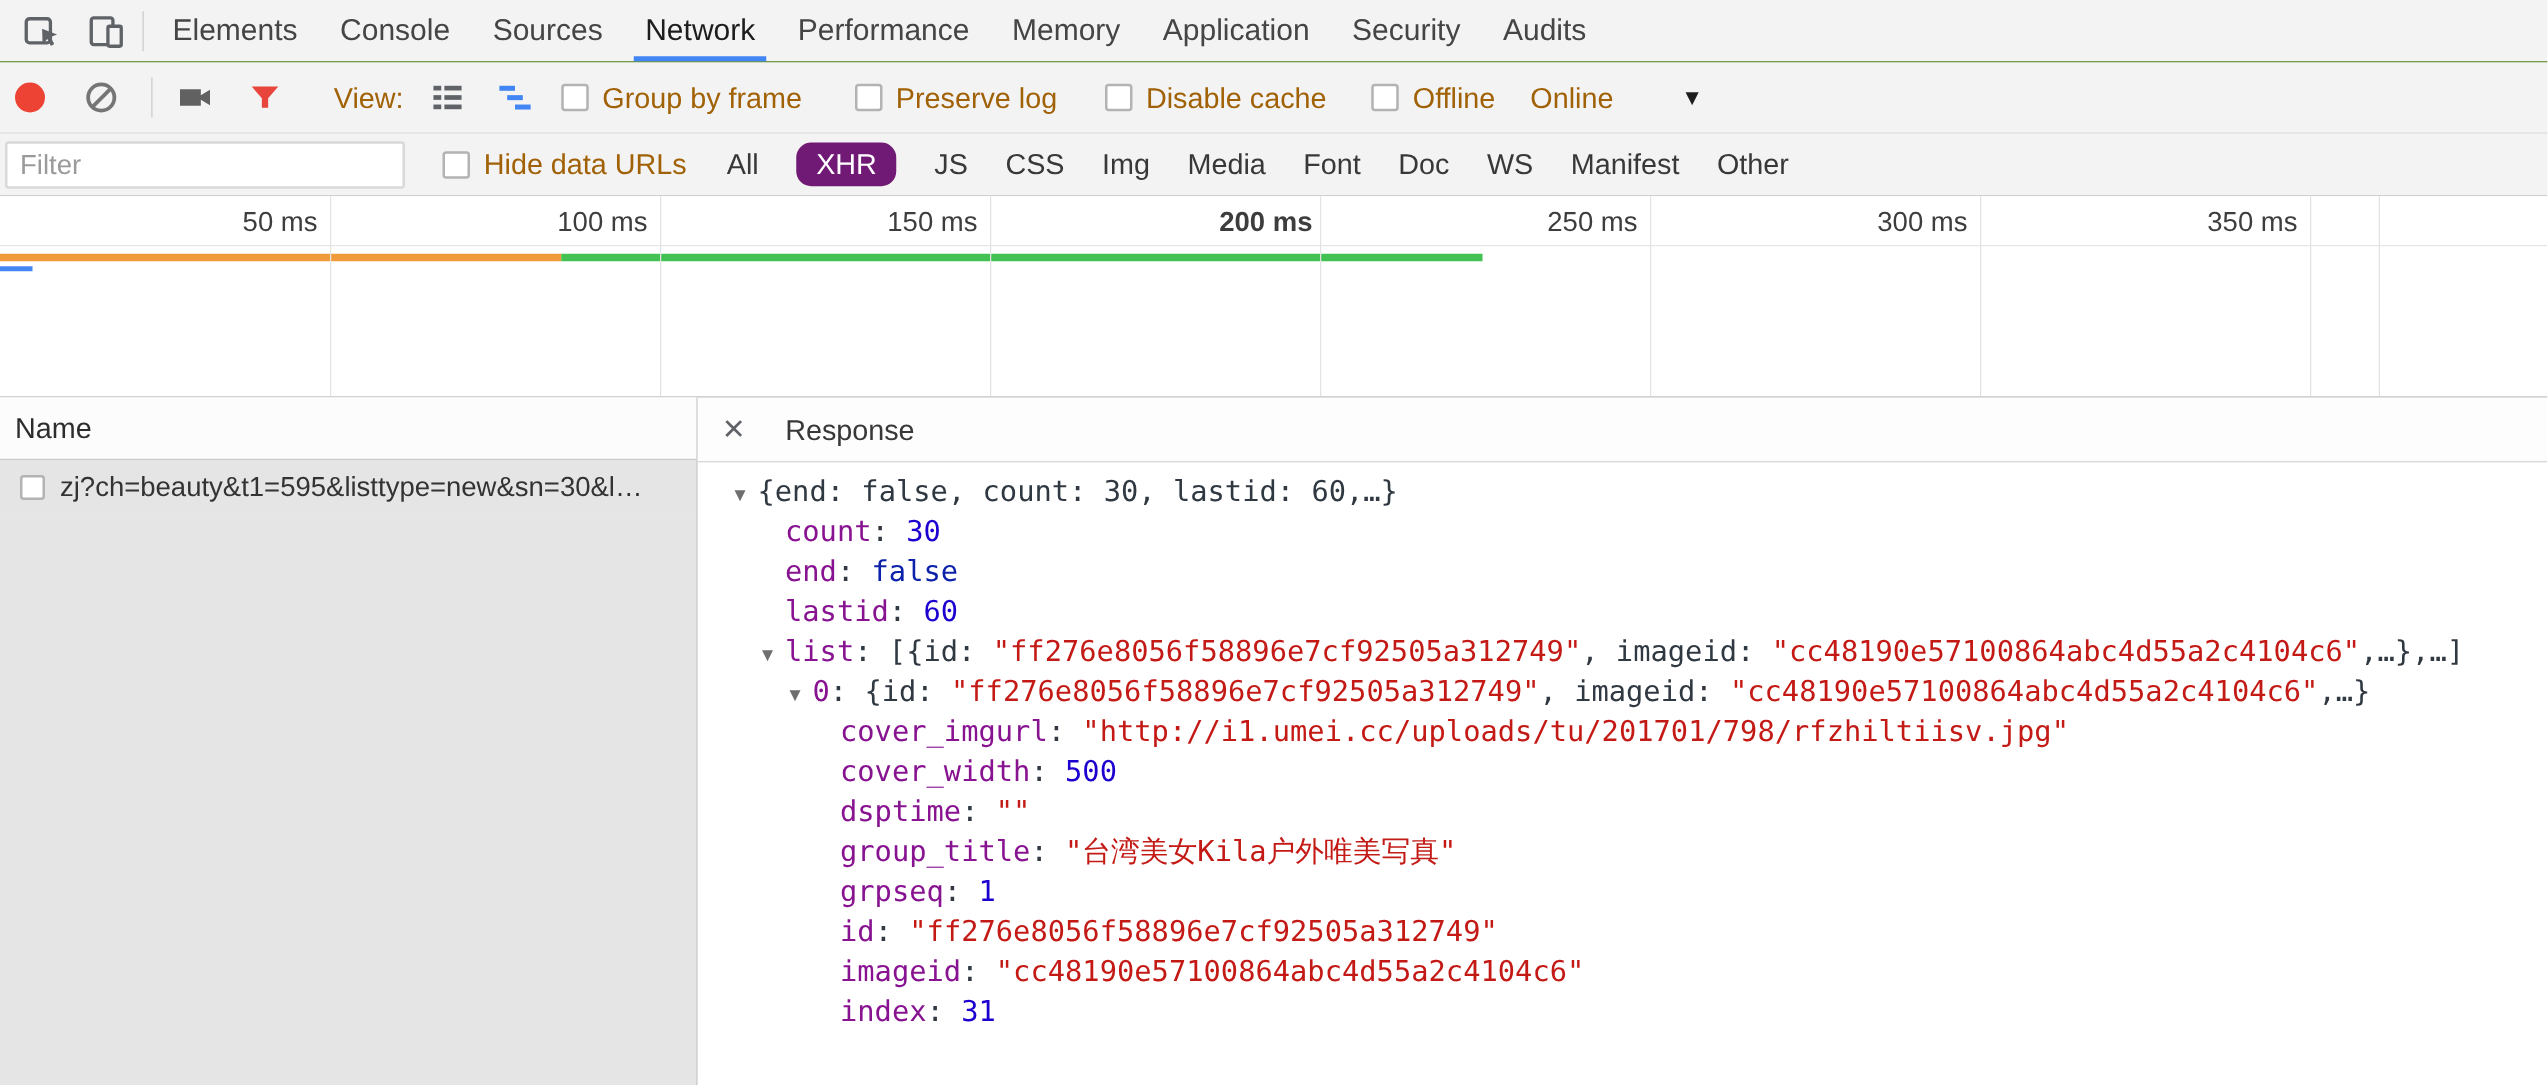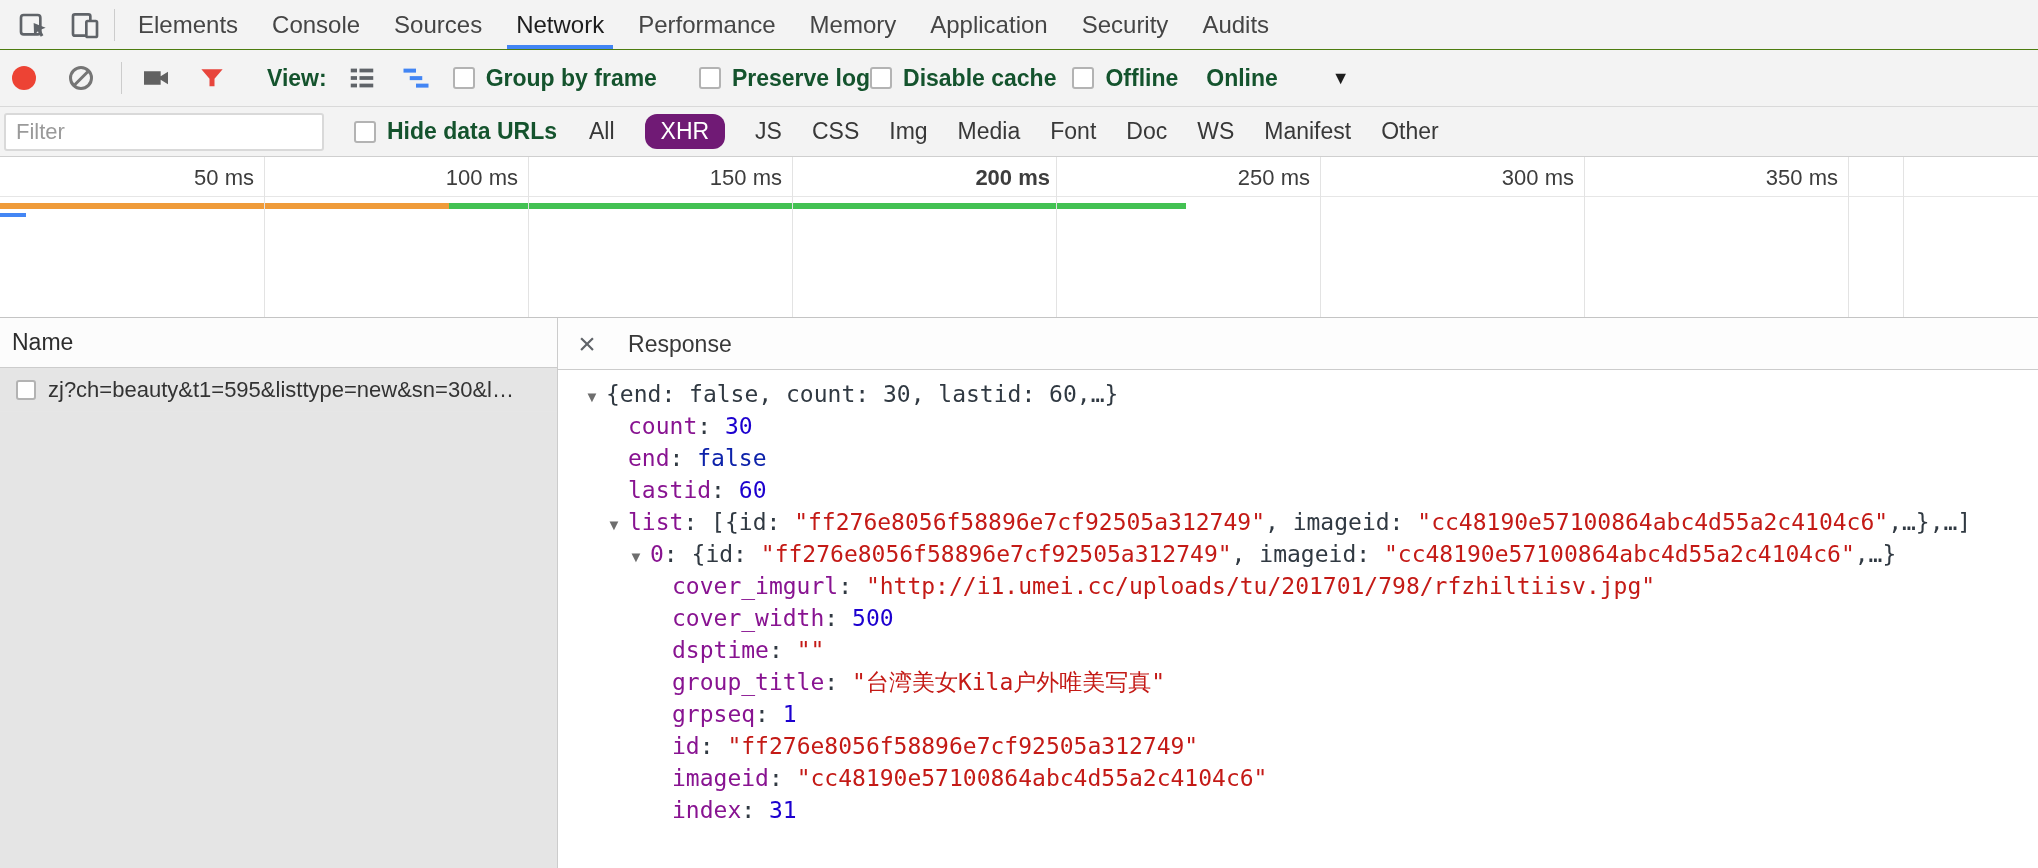--- a/index.html
+++ b/index.html
@@ -23,21 +23,21 @@
          height:4px; background:#4285f4; }
 
   
   .toolbar { height:57px; background:#f3f3f3; border-bottom:1px solid #d9d9d9;
              display:flex; align-items:center; padding-left:12px; font-size:23px; }
   .record-dot { width:24px; height:24px; border-radius:50%; background:#ed4334; }
   .clear-icon { width:24px; height:24px; border:3px solid #757575; border-radius:50%;
                 position:relative; }
   .clear-icon::after { content:""; position:absolute; left:-2px; top:8px; width:22px;
                 height:3px; background:#757575; transform:rotate(-45deg); }
-  .lbl { color:#14532d; white-space:nowrap;font-weight:bold; }
+  .lbl { color:#a16207; white-space:nowrap; }
   .cb-group { display:flex; align-items:center; gap:11px; white-space:nowrap; }
   .checkbox { width:22px; height:22px; border:2px solid #b3b3b3; border-radius:3px;
               background:#fff; flex:none; }
   .checkbox.small { width:20px; height:20px; }
   .throttle { display:flex; align-items:center; }
   .caret { font-size:18px; color:#1d1d1d; margin-left:54px; }
 
   
   .filterbar { height:50px; background:#f3f3f3; border-bottom:1px solid #cfcfcf;
                display:flex; align-items:center; padding-left:4px; font-size:23px; }
@@ -170,25 +170,25 @@
       </svg>
     </button>
     <div class="cb-group" style="margin-left:22px">
       <span class="checkbox"></span>
       <span class="lbl">Group by frame</span>
     </div>
     <div class="cb-group" style="margin-left:42px">
       <span class="checkbox"></span>
       <span class="lbl">Preserve log</span>
     </div>
-    <div class="cb-group" style="">
+    <div class="cb-group" style="margin-left:38px">
       <span class="checkbox"></span>
       <span class="lbl">Disable cache</span>
     </div>
-    <div class="cb-group" style="margin-left:16px">
+    <div class="cb-group" style="margin-left:36px">
       <span class="checkbox"></span>
       <span class="lbl">Offline</span>
     </div>
     <div class="throttle" style="margin-left:28px">
       <span class="lbl">Online</span>
       <span class="caret">▼</span>
     </div>
   </div>
 
   <div class="filterbar">

